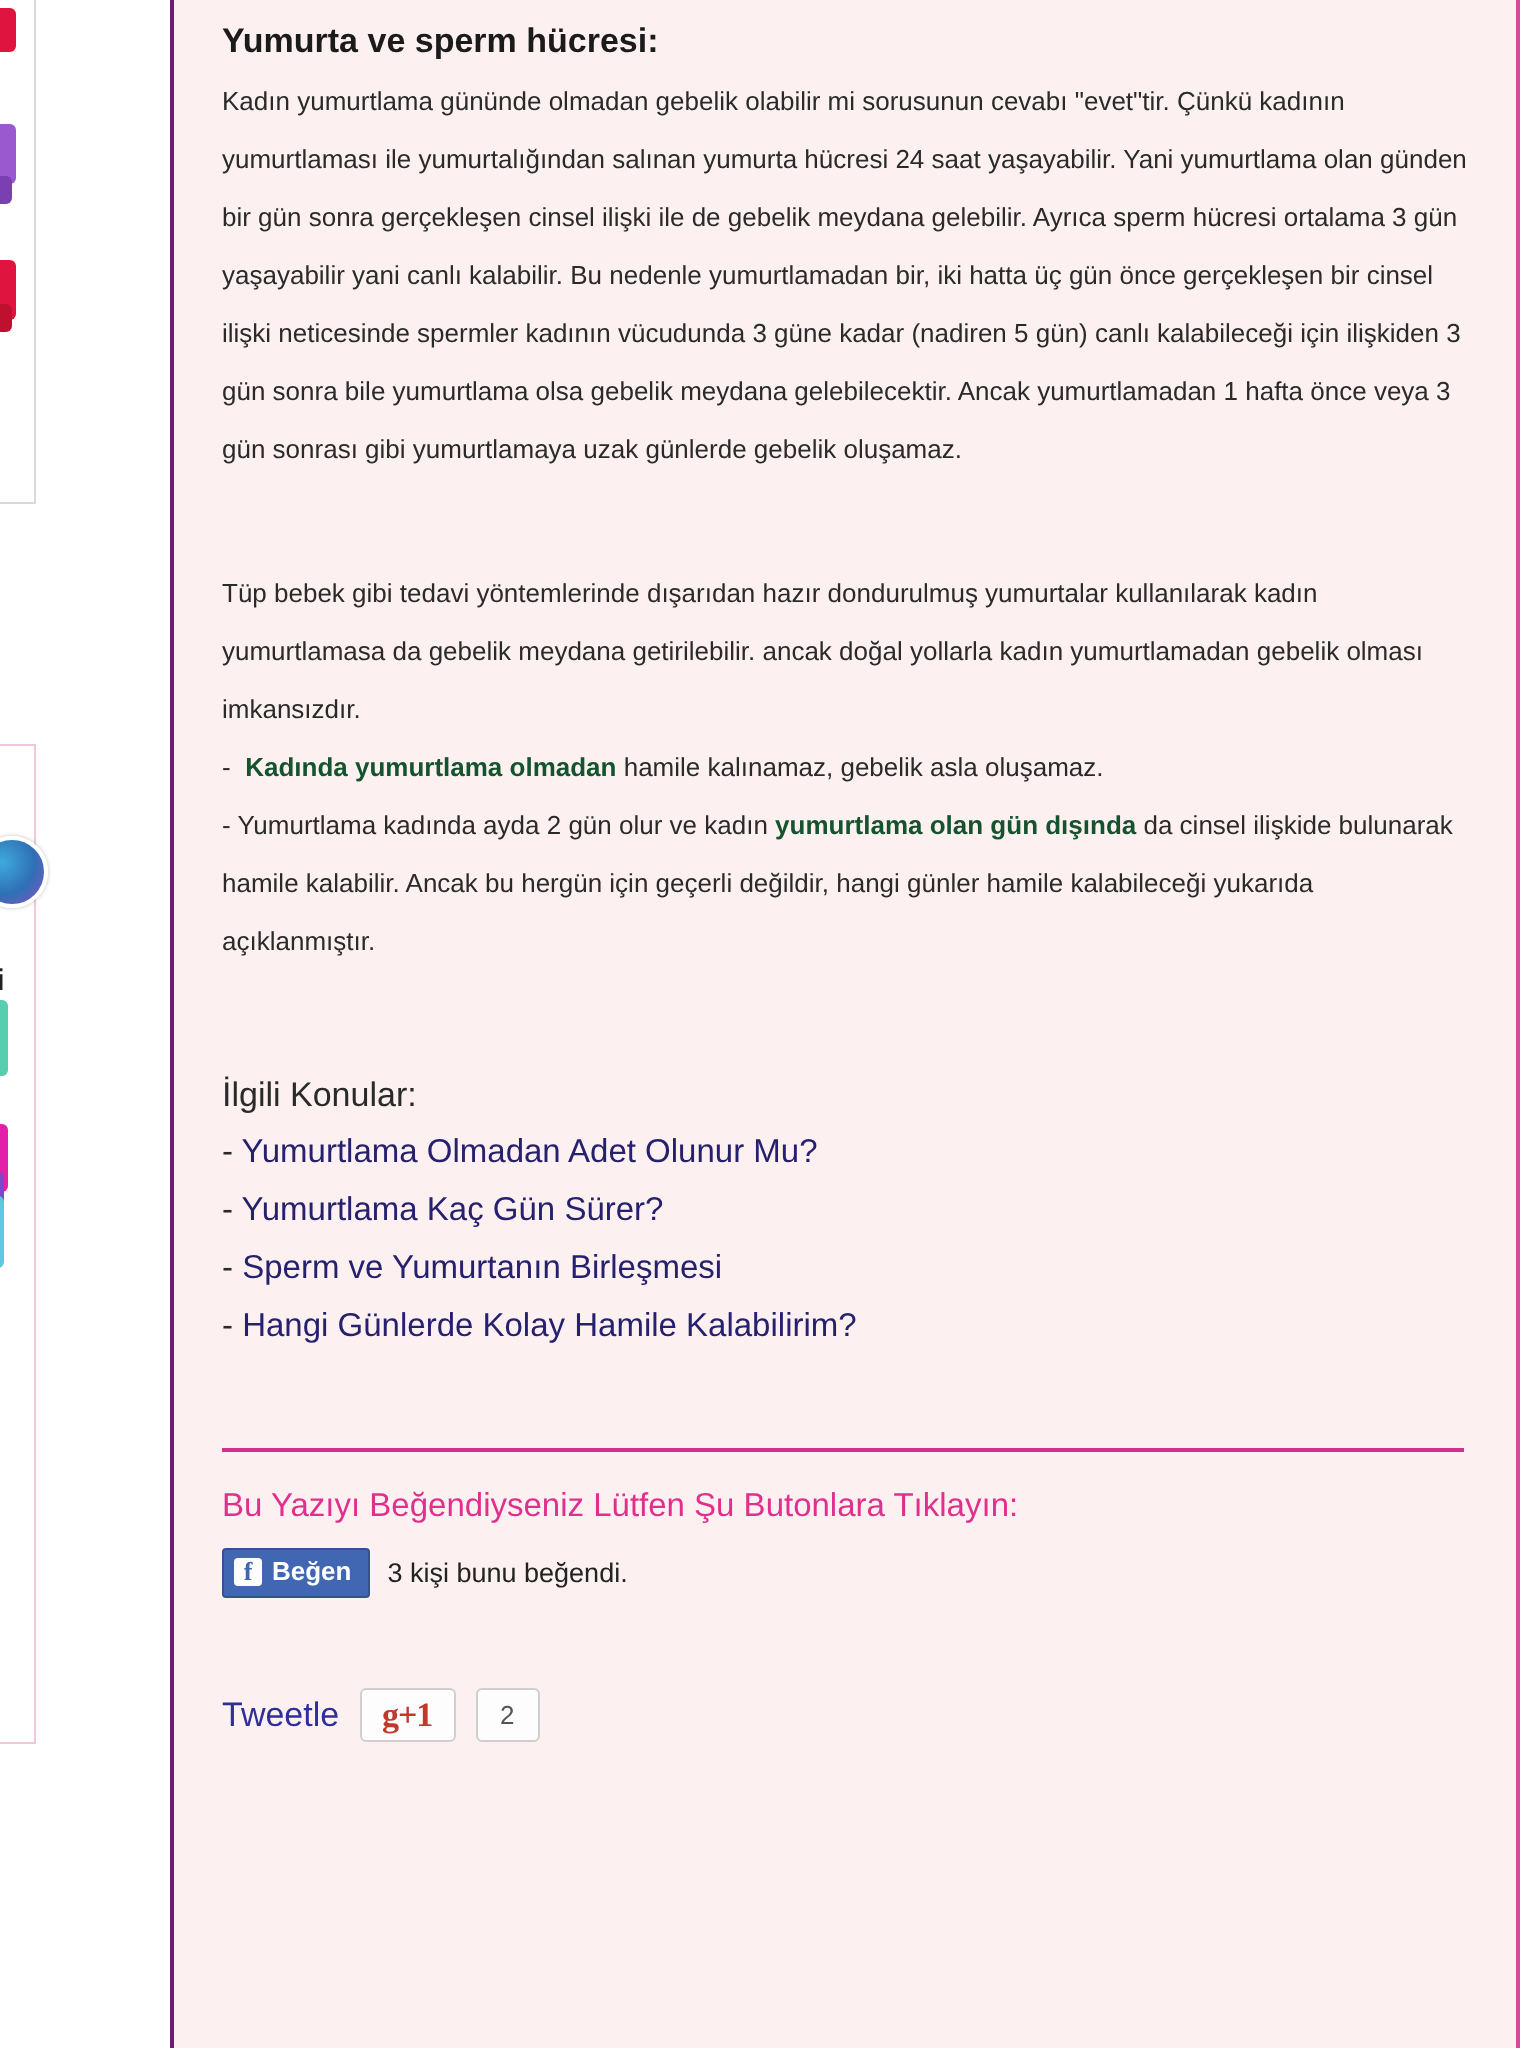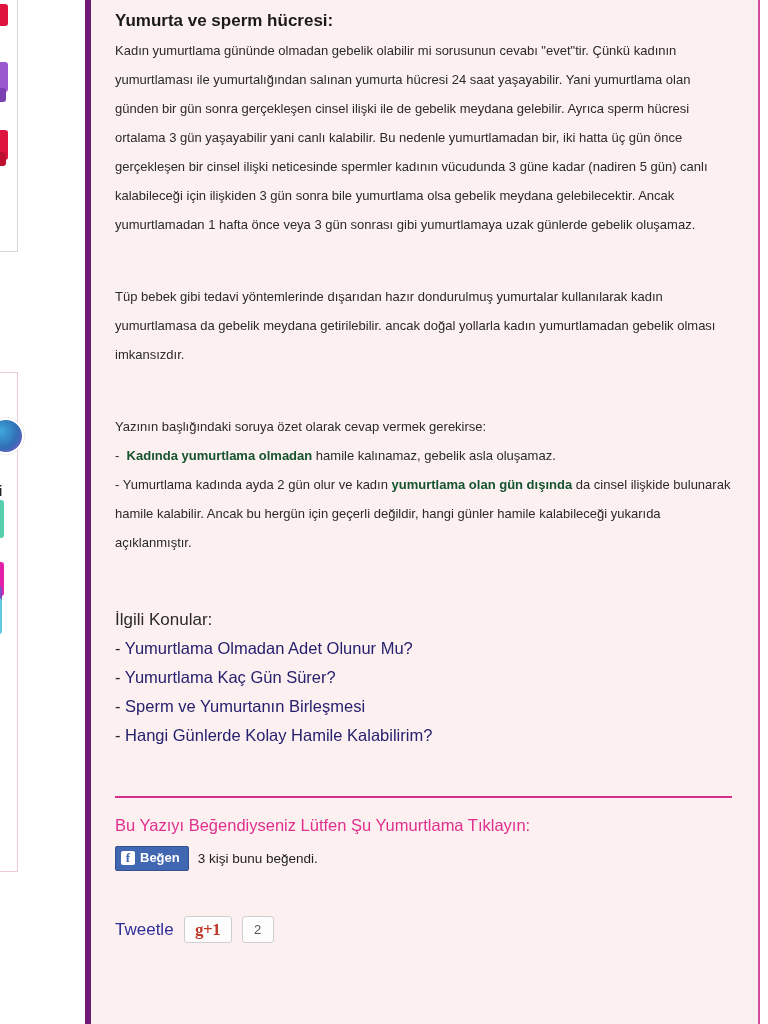--- a/index.html
+++ b/index.html
@@ -80,21 +80,21 @@
   #rail-chip-cyan  { left: -14px; top: 598px; width: 16px; height: 36px; background: #5ec8df; }
 
   
   #article {
     position: absolute;
     left: 85px;
     top: 0;
     width: 675px;
     height: 1024px;
     background: #fdf0f0;
-    border-left: 6px solid #701a75;
+    border-left: 2px solid #701a75;
     border-right: 2px solid #d64a9c;
     box-sizing: border-box;
   }
   #article-inner {
     padding: 8px 24px 0 24px;
   }
 
   h3.article-heading {
     margin: 0 0 2px 0;
     font-size: 17px;
@@ -264,38 +264,37 @@
 
 <div id="article">
   <div id="article-inner">
 
     <h3 class="article-heading">Yumurta ve sperm hücresi:</h3>
 
     <p class="body-text">Kadın yumurtlama gününde olmadan gebelik olabilir mi sorusunun cevabı "evet"tir. Çünkü kadının yumurtlaması ile yumurtalığından salınan yumurta hücresi 24 saat yaşayabilir. Yani yumurtlama olan günden bir gün sonra gerçekleşen cinsel ilişki ile de gebelik meydana gelebilir. Ayrıca sperm hücresi ortalama 3 gün yaşayabilir yani canlı kalabilir. Bu nedenle yumurtlamadan bir, iki hatta üç gün önce gerçekleşen bir cinsel ilişki neticesinde spermler kadının vücudunda 3 güne kadar (nadiren 5 gün) canlı kalabileceği için ilişkiden 3 gün sonra bile yumurtlama olsa gebelik meydana gelebilecektir. Ancak yumurtlamadan 1 hafta önce veya 3 gün sonrası gibi yumurtlamaya uzak günlerde gebelik oluşamaz.</p>
 
     <p class="body-text spaced">Tüp bebek gibi tedavi yöntemlerinde dışarıdan hazır dondurulmuş yumurtalar kullanılarak kadın yumurtlamasa da gebelik meydana getirilebilir. ancak doğal yollarla kadın yumurtlamadan gebelik olması imkansızdır.</p>
 
-    <p class="body-text spaced">Yazının başlığındaki soruya özet olarak cevap vermek gerekirse:</p>
 
     <p class="body-text"><span>-</span>&nbsp; <span class="b">Kadında yumurtlama olmadan</span><span> hamile kalınamaz, gebelik asla oluşamaz.</span></p>
 
     <p class="body-text"><span>- Yumurtlama kadında ayda 2 gün olur ve kadın </span><span class="b">yumurtlama olan gün dışında</span><span> da cinsel ilişkide bulunarak hamile kalabilir. Ancak bu hergün için geçerli değildir, hangi günler hamile kalabileceği yukarıda açıklanmıştır.</span></p>
 
     <div id="related-block">
       <p class="related-title">İlgili Konular:</p>
 
       <div class="related-row"><span>- </span><a href="#">Yumurtlama Olmadan Adet Olunur Mu?</a></div>
       <div class="related-row"><span>- </span><a href="#">Yumurtlama Kaç Gün Sürer?</a></div>
       <div class="related-row"><span>- </span><a href="#">Sperm ve Yumurtanın Birleşmesi</a></div>
       <div class="related-row"><span>- </span><a href="#">Hangi Günlerde Kolay Hamile Kalabilirim?</a></div>
     </div>
 
     <hr id="share-divider">
 
-    <p id="share-title">Bu Yazıyı Beğendiyseniz Lütfen Şu Yumurtlama Tıklayın:</p>
+    <p id="share-title">Bu Yazıyı Beğendiyseniz Lütfen Şu Butonlara Tıklayın:</p>
 
     <div id="fb-row">
       <div id="fb-like-button">
         <span id="fb-glyph">f</span>
         <span id="fb-like-label">Beğen</span>
       </div>
       <span id="fb-count-text">3 kişi bunu beğendi.</span>
     </div>
 
     <div id="tweet-row">

